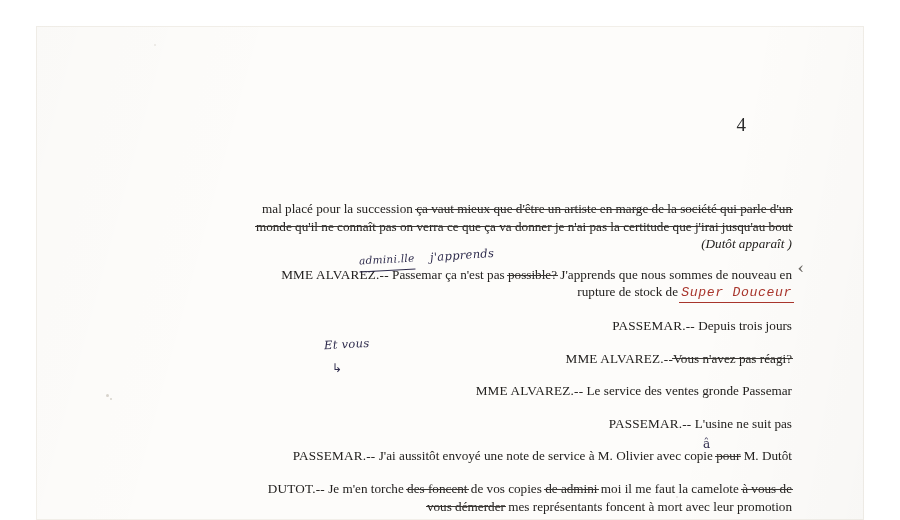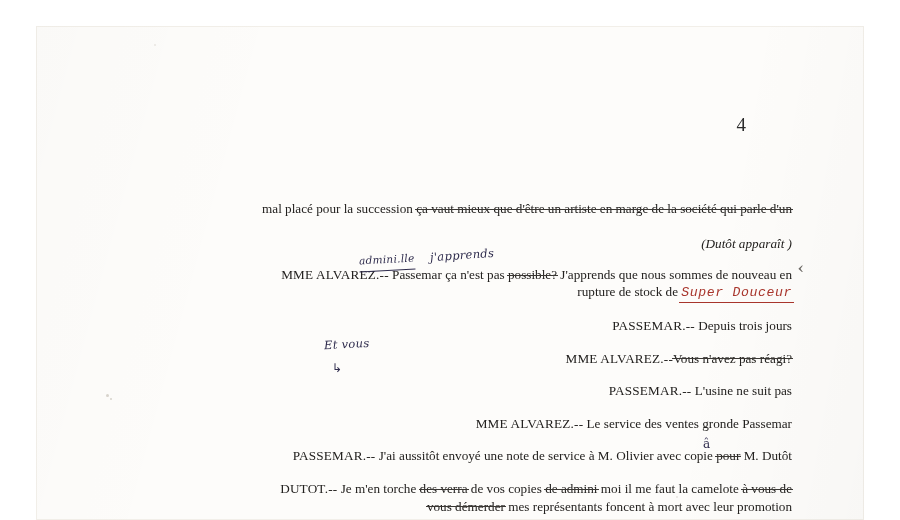--- a/index.html
+++ b/index.html
@@ -183,21 +183,21 @@
     <div class="speck" style="left:118px; top:18px; width:2px; height:2px; opacity:.3;"></div>
     <div class="speck" style="left:640px; top:470px; width:2px; height:2px; opacity:.35;"></div>
 
     <div id="page-number">4</div>
     <div id="marginmark">‹</div>
 
     <div id="body-text">
 
       <p class="para tight">
         <span>mal placé pour la succession </span><span class="strike">ça vaut mieux que d'être un artiste en marge de la société qui parle d'un</span><br>
-        <br>
+        <span class="strike">monde qu'il ne connaît pas on verra ce que ça va donner je n'ai pas la certitude que j'irai jusqu'au bout</span><br>
         <span class="italic">(Dutôt apparaît )</span>
       </p>
 
       <p class="para">
         <span class="hand hand-ul" id="ann-admin">admini.lle</span>
         <span class="hand" id="ann-japprends">j'apprends</span>
         <span class="speaker">MME ALVAREZ.--</span><span> Passemar ça n'est pas </span><span class="strike">possible?</span><span> J'apprends que nous sommes de nouveau en</span><br>
         <span>rupture de stock de </span><span class="red-underline-wrap"><span class="red-under">Super Douceur</span></span>
       </p>
 
@@ -205,32 +205,32 @@
         <span class="speaker">PASSEMAR.--</span><span> Depuis trois jours</span>
       </p>
 
       <p class="para">
         <span class="hand" id="ann-etvous">Et vous</span>
         <span class="hand-caret" id="ann-etvous-caret">↳</span>
         <span class="speaker">MME ALVAREZ.--</span><span class="strike">Vous n'avez pas réagi?</span>
       </p>
 
       <p class="para">
+        <span class="speaker">MME ALVAREZ.--</span><span> Le service des ventes gronde Passemar</span>
+      </p>
+
+      <p class="para">
         <span class="speaker">PASSEMAR.--</span><span> L'usine ne suit pas</span>
-      </p>
-
-      <p class="para">
-        <span class="speaker">MME ALVAREZ.--</span><span> Le service des ventes gronde Passemar</span>
       </p>
 
       <p class="para">
         <span class="hand" id="ann-circumflex">â</span>
         <span class="speaker">PASSEMAR.--</span><span> J'ai aussitôt envoyé une note de service à M. Olivier avec copie </span><span class="strike">pour</span><span> M. Dutôt</span>
       </p>
 
       <p class="para">
-        <span class="speaker">DUTOT.--</span><span> Je m'en torche </span><span class="strike">des verra</span><span> de vos copies </span><span class="strike">de admini</span><span> moi il me faut la camelote </span><span class="strike">à vous de</span><br>
+        <span class="speaker">DUTOT.--</span><span> Je m'en torche </span><span class="strike">des foncent</span><span> de vos copies </span><span class="strike">de admini</span><span> moi il me faut la camelote </span><span class="strike">à vous de</span><br>
         <span class="strike">vous démerder</span><span> mes représentants foncent à mort avec leur promotion</span>
       </p>
 
     </div>
   </div>
 </div>
 
 </body></html>

